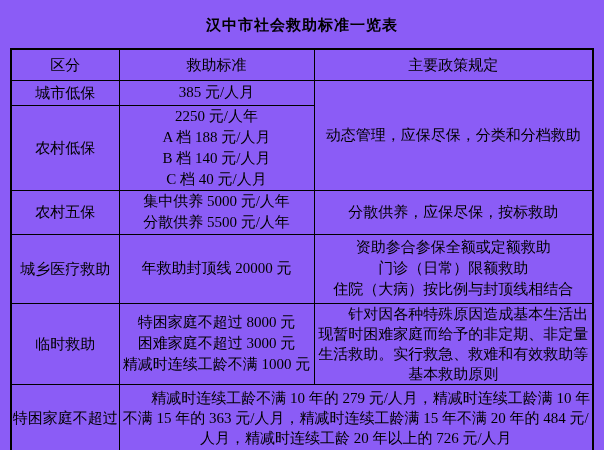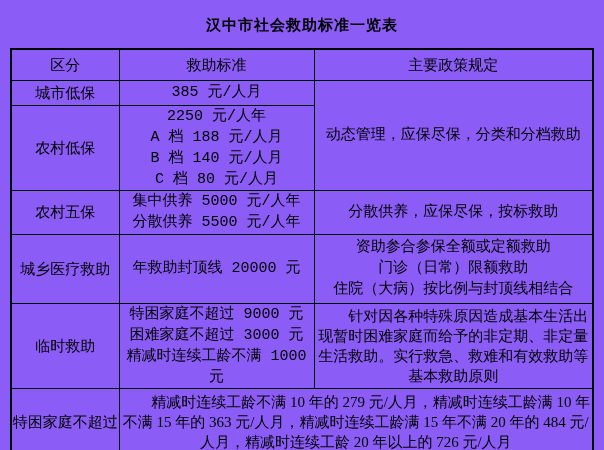--- a/index.html
+++ b/index.html
@@ -55,21 +55,20 @@
   col.c3 { width: 279px; }
   tr.row-header { height: 31px; }
   tr.row-1 { height: 25px; }
   tr.row-2 { height: 84px; }
   tr.row-3 { height: 44px; }
   tr.row-4 { height: 69px; }
   tr.row-5 { height: 72px; }
   tr.row-6 { height: 69px; }
   .line {
     line-height: 21px;
-    font-family: Liberation Mono, monospace;
   }
   td.para {
     text-align: justify;
     text-indent: 2em;
     padding: 2px 5px;
     line-height: 23px;
   }
 </style>
 </head>
 <body>
@@ -101,21 +100,21 @@
         <div class="line">动态管理，应保尽保，分类和分档救助</div>
       </td>
     </tr>
 
     <tr class="row-2">
       <td>农村低保</td>
       <td>
         <div class="line">2250 元/人年</div>
         <div class="line">A 档 188 元/人月</div>
         <div class="line">B 档 140 元/人月</div>
-        <div class="line">C 档 80 元/人月</div>
+        <div class="line">C 档 40 元/人月</div>
       </td>
     </tr>
 
     <tr class="row-3">
       <td>农村五保</td>
       <td>
         <div class="line">集中供养 5000 元/人年</div>
         <div class="line">分散供养 5500 元/人年</div>
       </td>
       <td>
@@ -131,21 +130,21 @@
       <td>
         <div class="line">资助参合参保全额或定额救助</div>
         <div class="line">门诊（日常）限额救助</div>
         <div class="line">住院（大病）按比例与封顶线相结合</div>
       </td>
     </tr>
 
     <tr class="row-5">
       <td>临时救助</td>
       <td>
-        <div class="line">特困家庭不超过 9000 元</div>
+        <div class="line">特困家庭不超过 8000 元</div>
         <div class="line">困难家庭不超过 3000 元</div>
         <div class="line">精减时连续工龄不满 1000 元</div>
       </td>
       <td class="para">针对因各种特殊原因造成基本生活出现暂时困难家庭而给予的非定期、非定量生活救助。实行救急、救难和有效救助等基本救助原则</td>
     </tr>
 
     <tr class="row-6">
       <td>特困家庭不超过</td>
       <td class="para" colspan="2">精减时连续工龄不满 10 年的 279 元/人月，精减时连续工龄满 10 年不满 15 年的 363 元/人月，精减时连续工龄满 15 年不满 20 年的 484 元/人月，精减时连续工龄 20 年以上的 726 元/人月</td>
     </tr>

